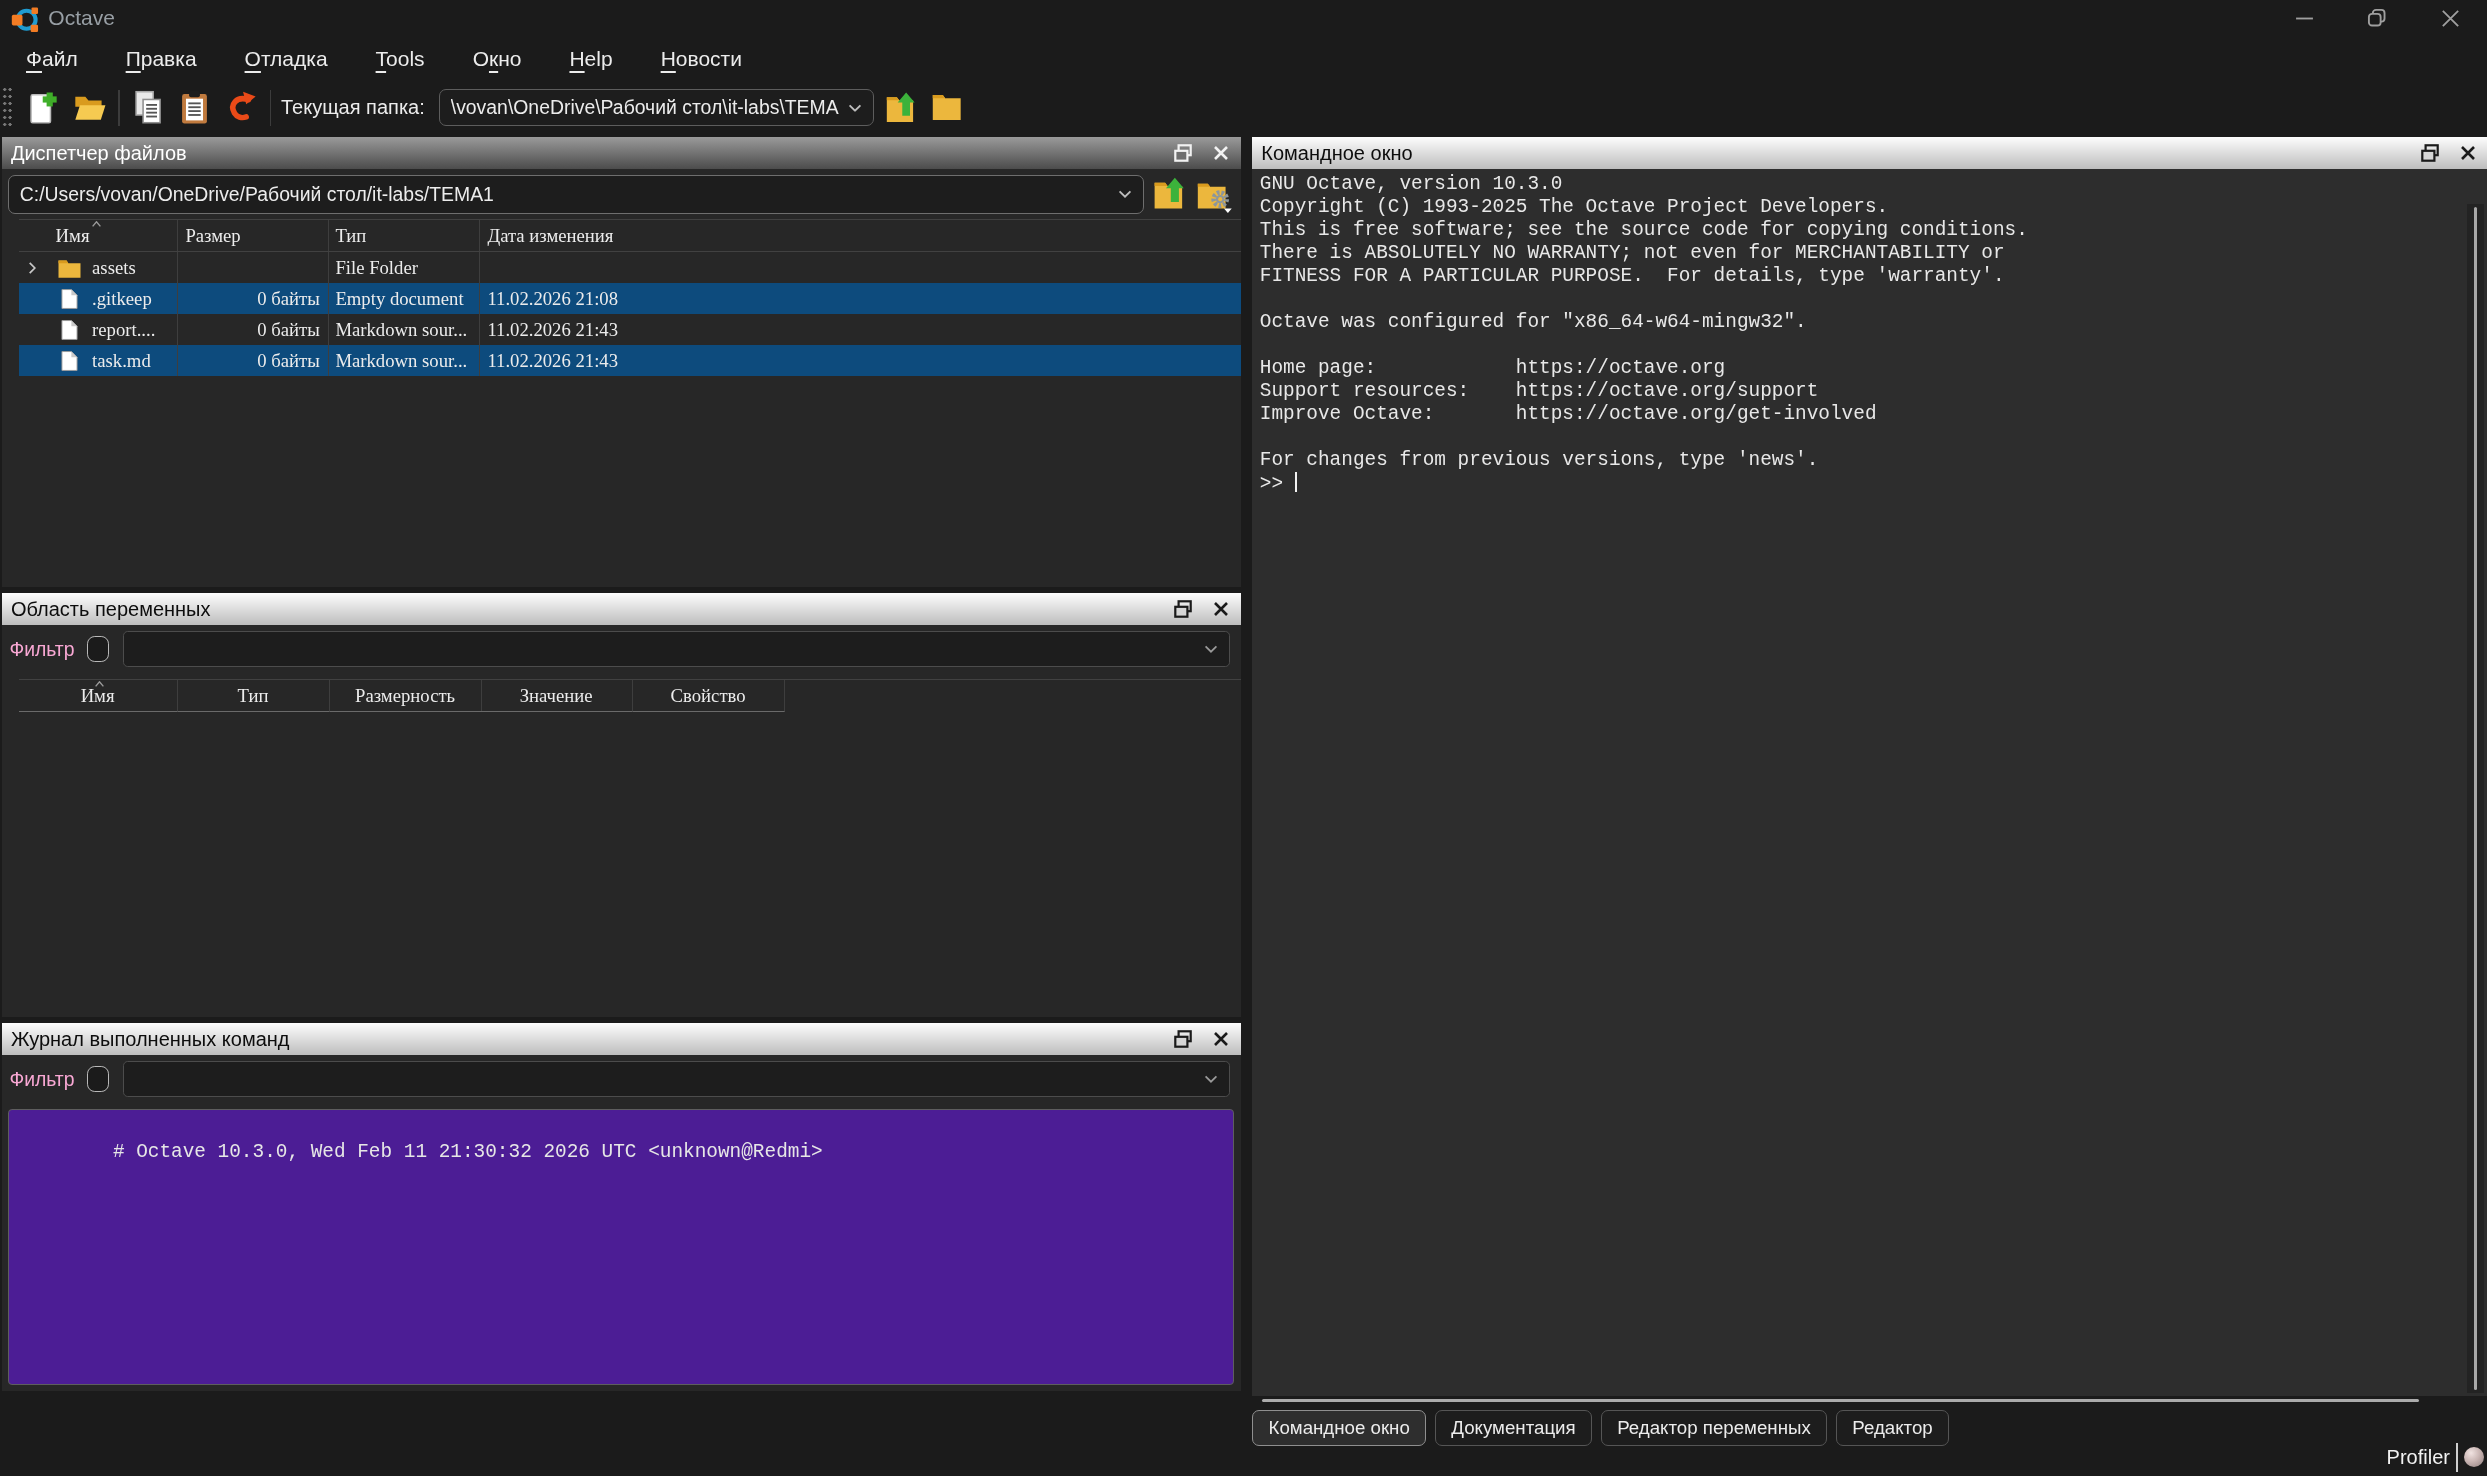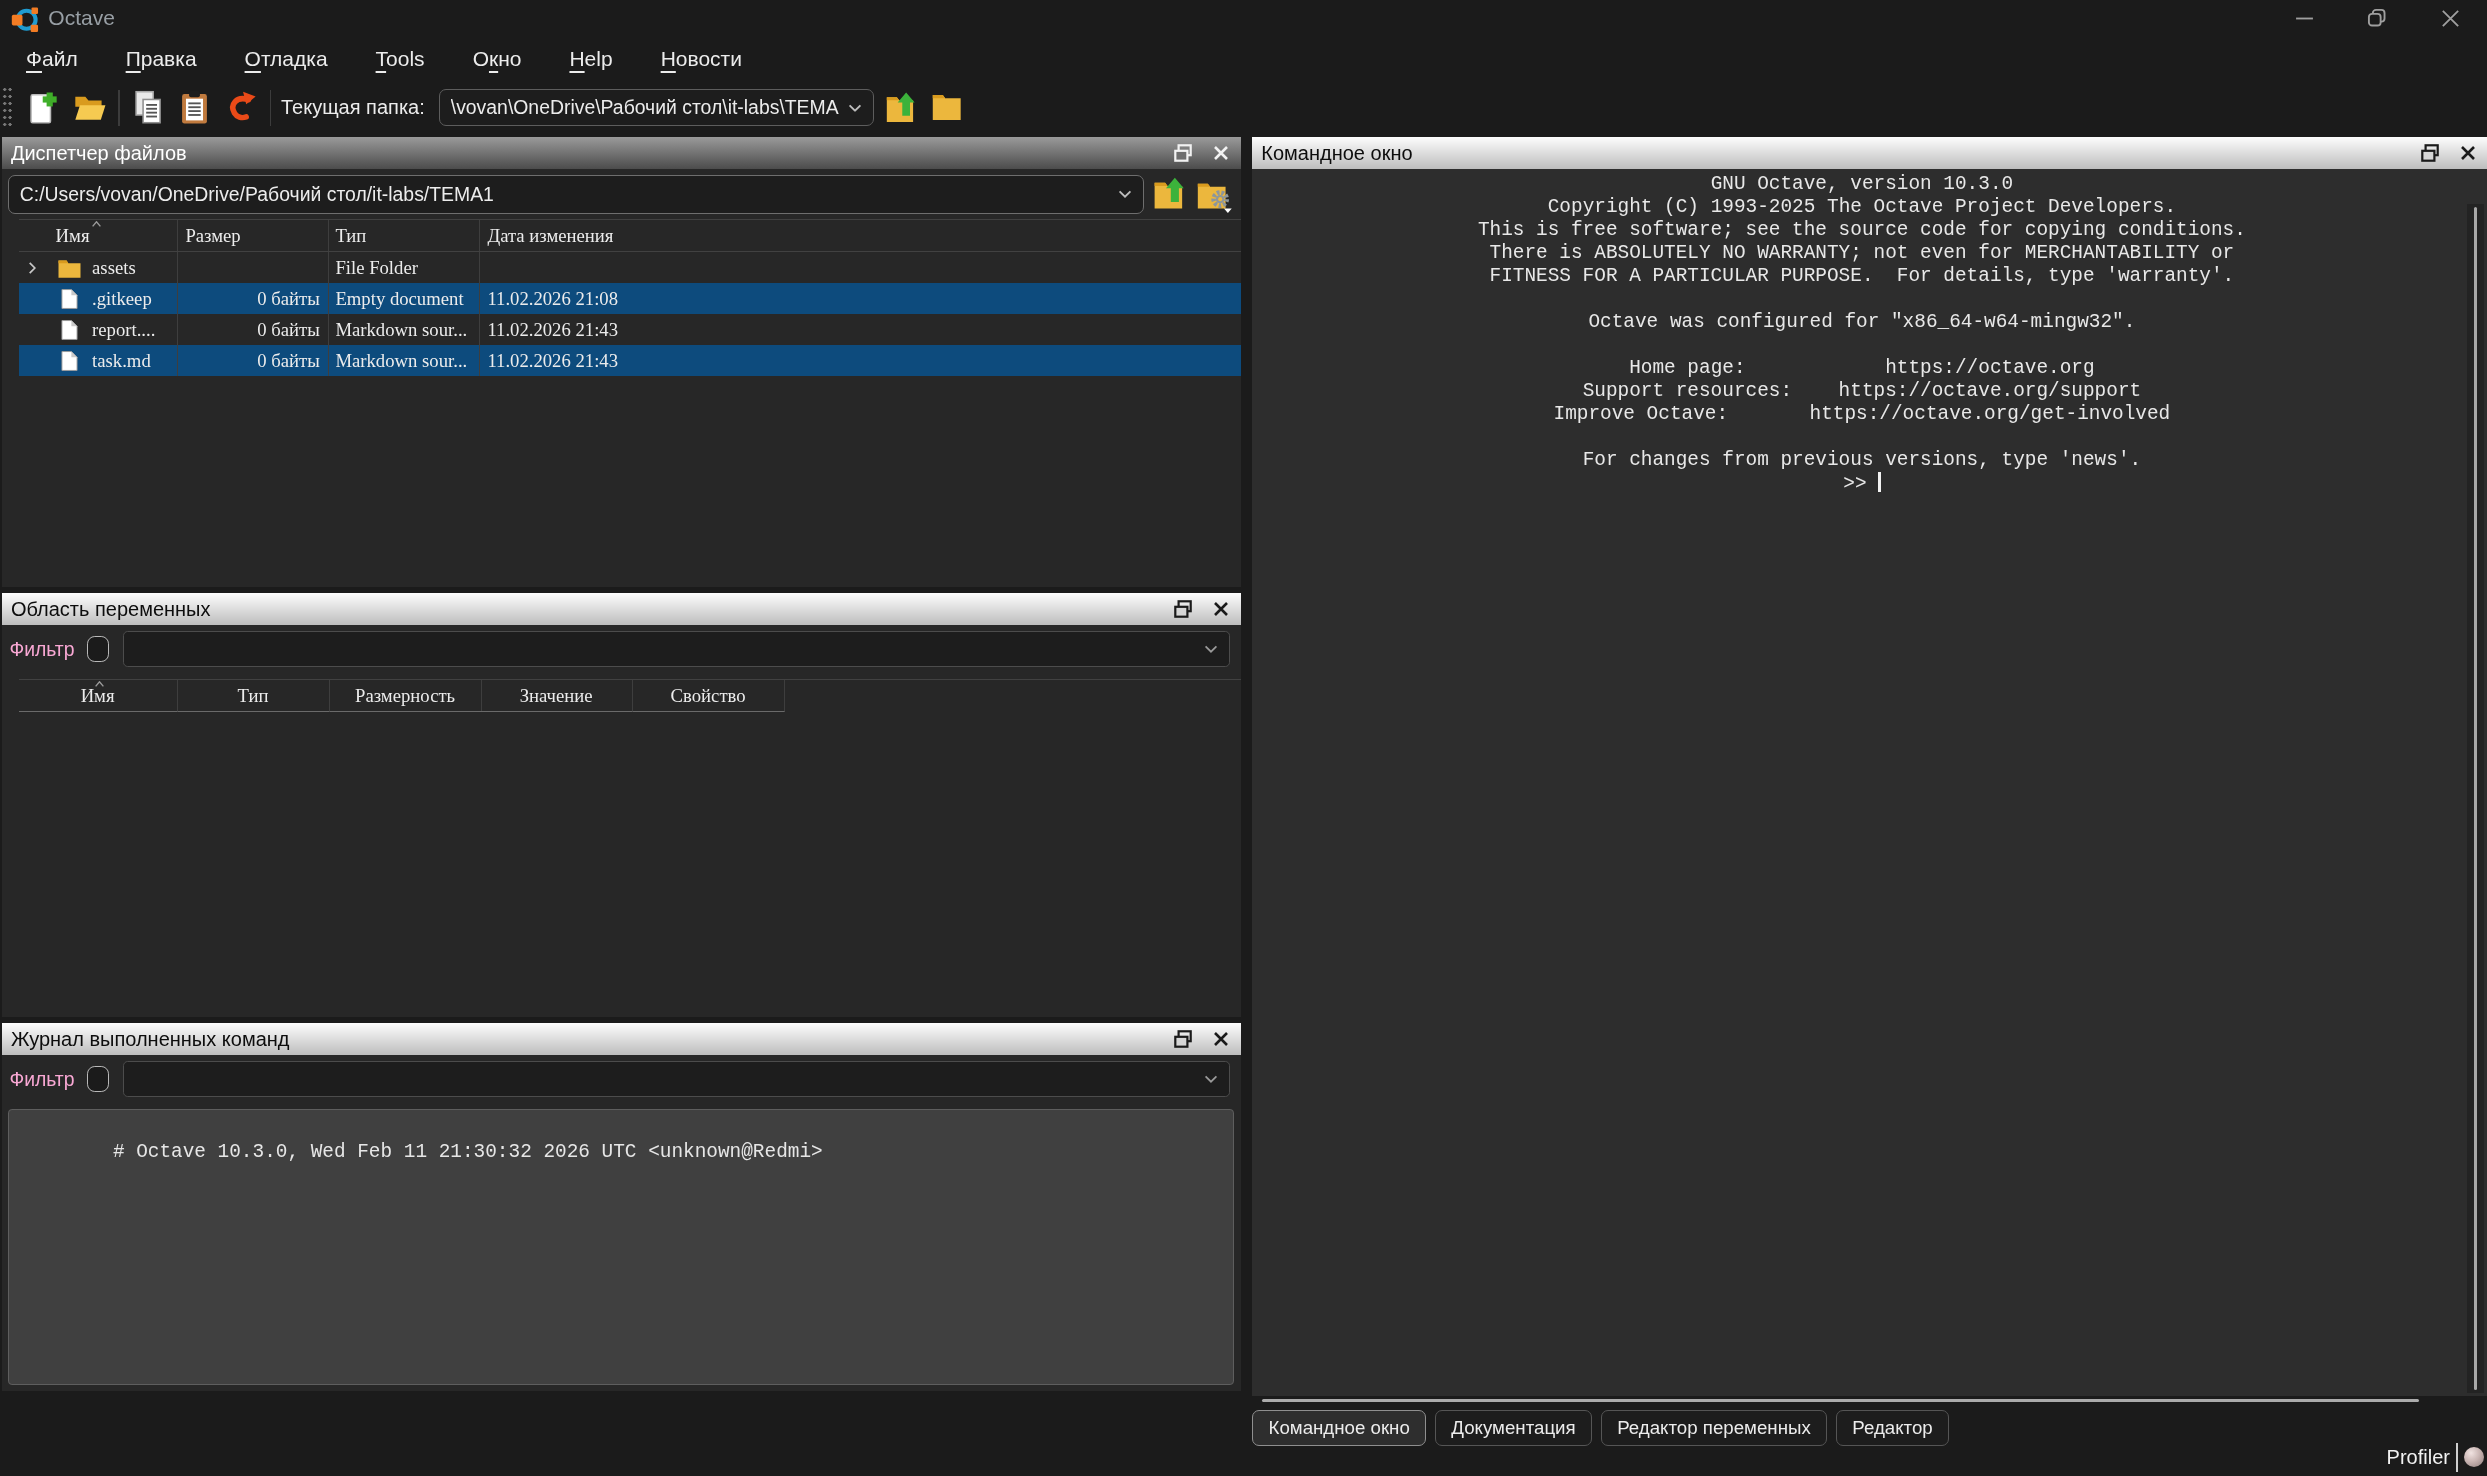--- a/index.html
+++ b/index.html
@@ -65,25 +65,25 @@
   .filter-row { position:absolute; left:0; top:0; right:0; height:48px; display:flex; align-items:center; padding-left:7.8px; }
   .filter-label { font-size:19.4px; color:#f9a8d4; }
   .checkbox { width:22.5px; height:26px; border:1.9px solid #b9b9b9; border-radius:7.8px; background:#1b1b1b; margin-left:12.4px; }
   .filter-combo { margin-left:14px; width:1107px; height:36px; border-color:#4c4c4c; border-radius:4.7px; }
   .ws-table { top:54px; }
   .ws .cell { justify-content:center; }
   .ws .c1{left:0;width:159px} .ws .c2{left:159px;width:152px} .ws .c3{left:311px;width:152px}
   .ws .c4{left:462px;width:152px} .ws .c5{left:614px;width:152px}
   .ws .thead { border-top:0.8px solid #414141; border-bottom:none; }
   .ws .hcell { border-bottom:0.8px solid #6a6a6a; }
-  .hist-box { position:absolute; left:6.2px; right:6.2px; top:54px; bottom:6.2px; background:#404040;
+  .hist-box { position:absolute; left:6.2px; right:6.2px; top:54px; bottom:6.2px; background:#4c1d95;
               border:1.6px solid #5e5e5e; border-radius:3.9px; padding:9.3px 11px;
               font-family:"Liberation Mono", monospace; font-size:19.4px; color:#e6e6e6; white-space:pre; }
   
-  .cmd-body { background:#2d2d2d;text-align:center; }
+  .cmd-body { background:#2d2d2d; }
   .console { position:absolute; left:7.8px; top:3.9px; right:23px; bottom:6.2px;
              font-family:"Liberation Mono", monospace; font-size:19.4px; line-height:23px; color:#e8e8e8; }
   .console pre { font:inherit; white-space:pre; }
   .console-line { white-space:pre; }
   .cursor { display:inline-block; width:2.3px; height:20px; background:#f2f2f2; vertical-align:-3.1px; }
   .scroll-gutter { position:absolute; right:3.1px; top:35px; bottom:3.1px; width:17px; background:#232323; }
   .scroll-thumb { position:absolute; right:7px; top:3.1px; bottom:3.1px; width:3.1px; background:#a8a8a8; border-radius:1.6px; }
   
   .dock-splitter { position:absolute; left:1262px; top:1399px; width:1157px; height:3.1px; background:#ababab; border-radius:1.6px; }
   .tabbar { position:absolute; left:1252px; top:1410px; height:36px; display:flex; gap:8.5px; }

